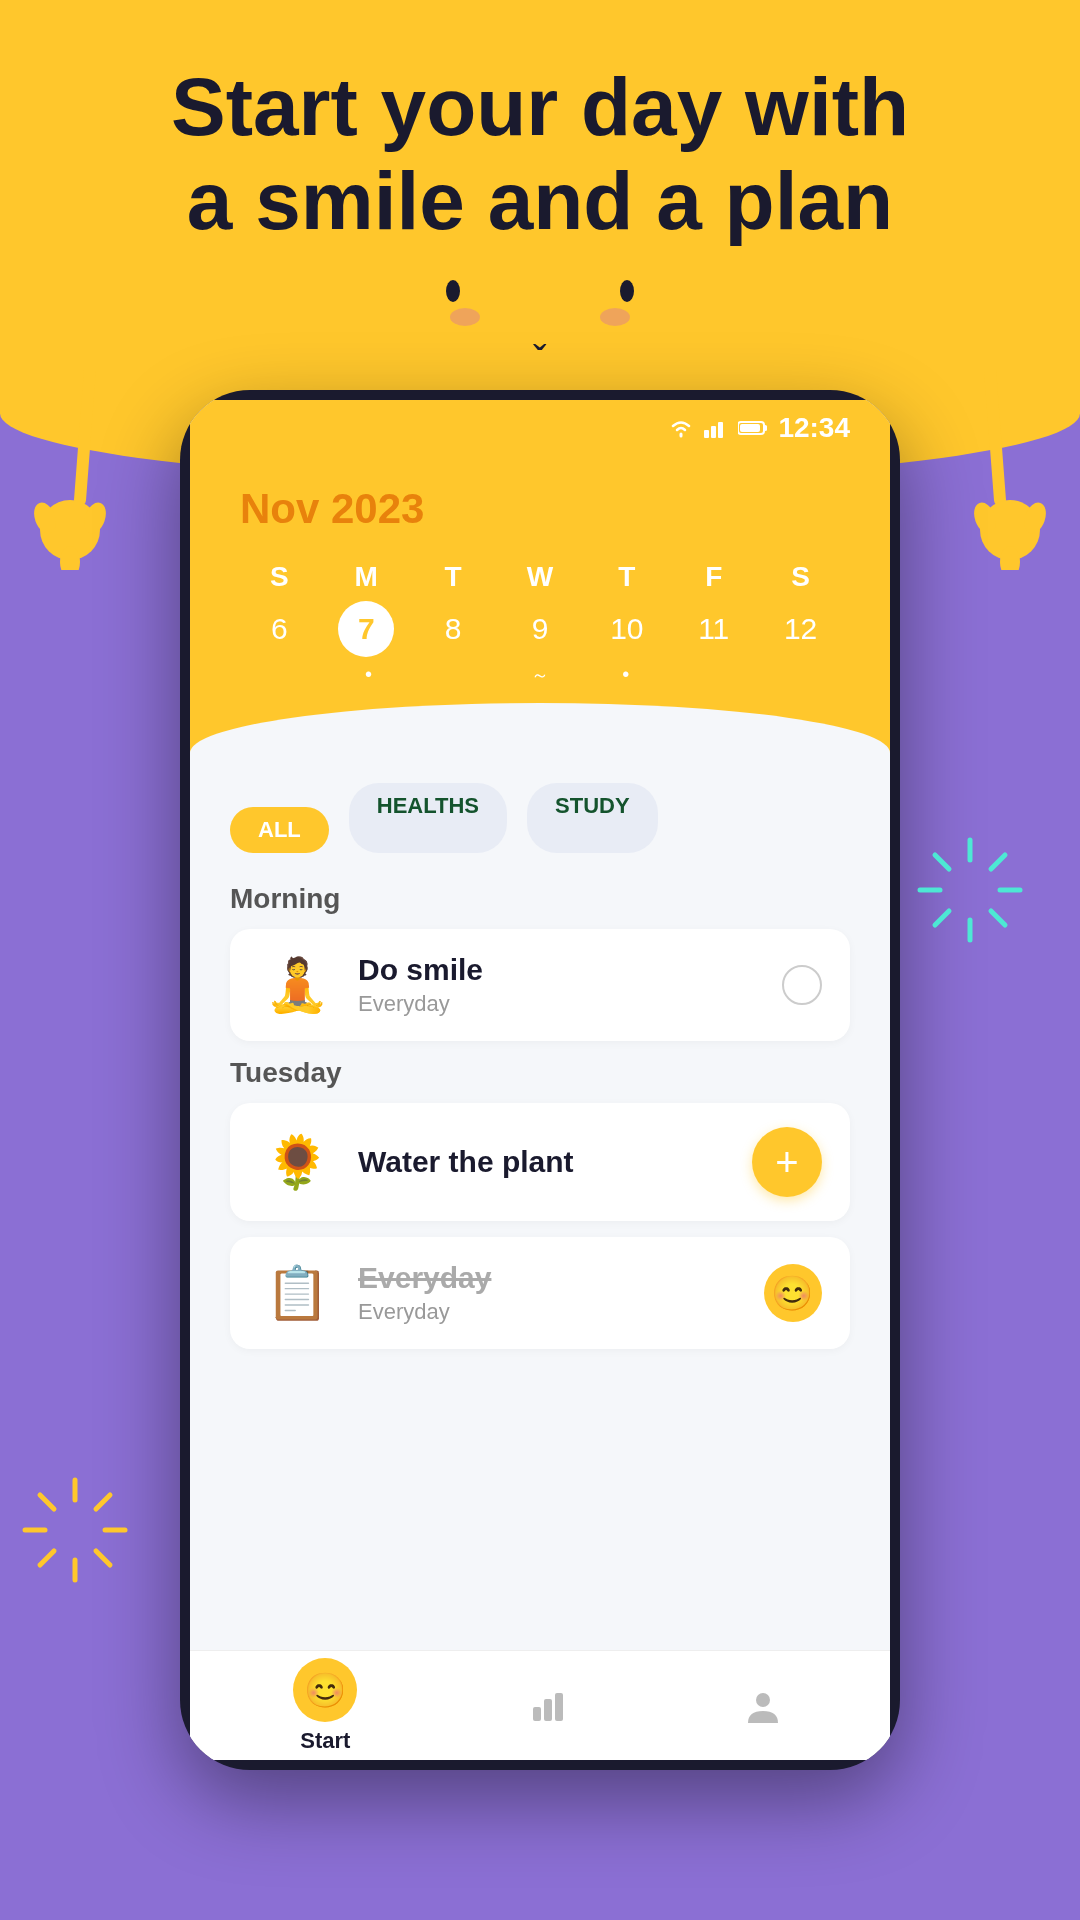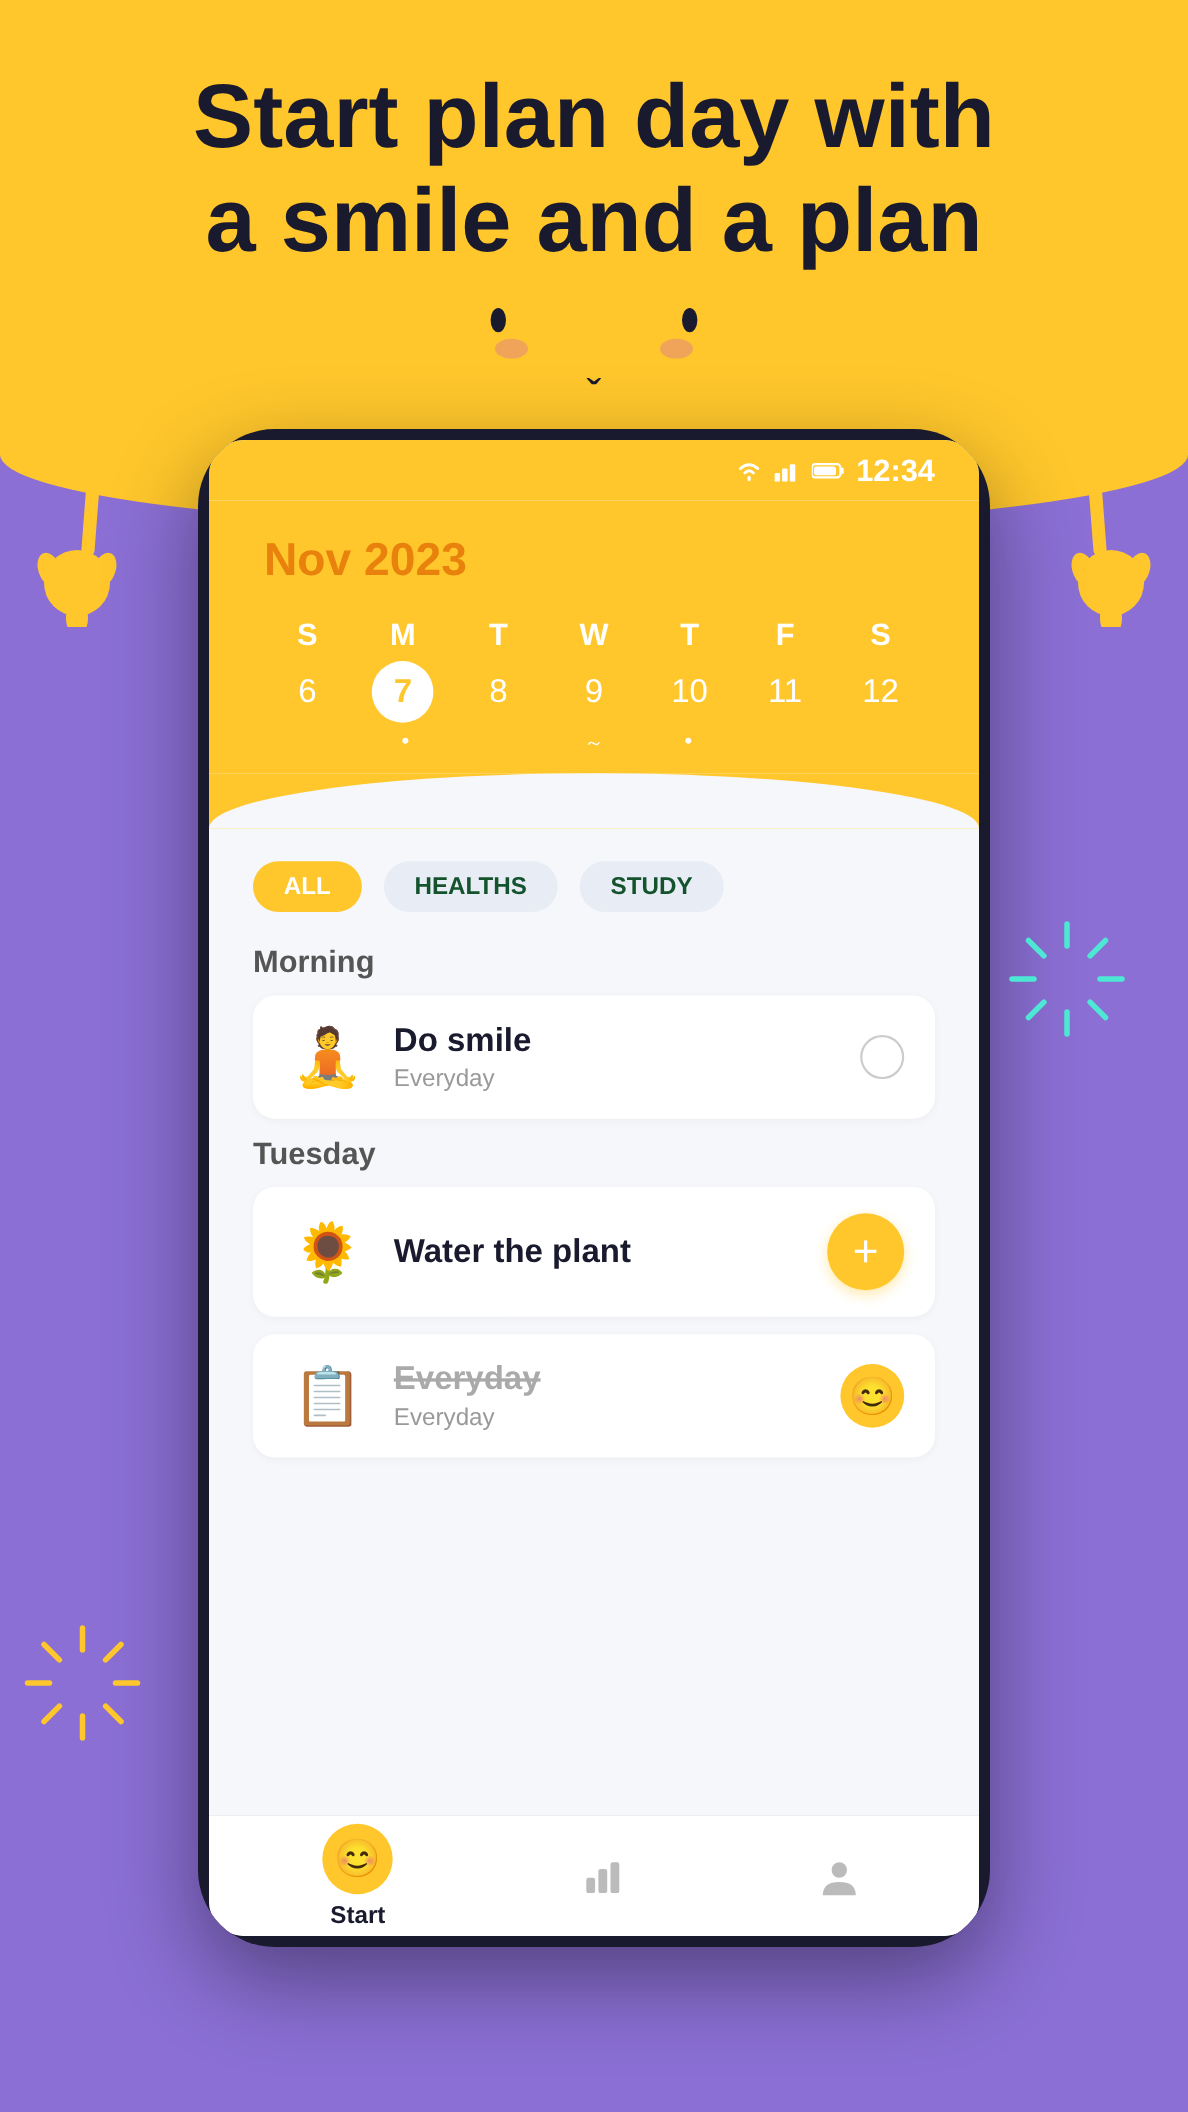--- a/index.html
+++ b/index.html
@@ -108,21 +108,21 @@
       background: #1a1a2e;
       border-radius: 70px;
       z-index: 3;
       overflow: hidden;
       box-shadow: 0 30px 80px rgba(0,0,0,0.4);
     }
     .phone-inner {
       position: absolute;
       top: 10px; left: 10px; right: 10px; bottom: 10px;
       background: #fff;
-      border-radius: 32px;
+      border-radius: 14px;
       overflow: hidden;
       display: flex;
       flex-direction: column;
     }
 
     
     .status-bar {
       background: #FFC72C;
       height: 55px;
       display: flex;
@@ -233,20 +233,21 @@
     .filter-pill {
       padding: 10px 28px;
       border-radius: 30px;
       font-size: 22px;
       font-weight: 600;
       cursor: pointer;
     }
     .filter-pill-active {
       background: #FFC72C;
       color: #fff;
+      margin-top: 24px;
     }
     .filter-pill-inactive {
       background: #e8ecf5;
       color: #14532d;
     }
 
     
     .section-label {
       font-size: 28px;
       font-weight: 700;
@@ -382,21 +383,21 @@
       height: 120px;
     }
   </style>
 </head>
 <body>
 
 <div class="header-bg"></div>
 
 <div class="header-text">
   <div class="header-title">
-    <span>Start plan day with</span><br>
+    <span>Start your day with</span><br>
     <span>a smile and a plan</span>
   </div>
 </div>
 
 <div class="face-container">
   <div class="face-eyes">
     <div class="face-eye"></div>
     <div class="face-eye"></div>
   </div>
   <div class="face-cheeks">

